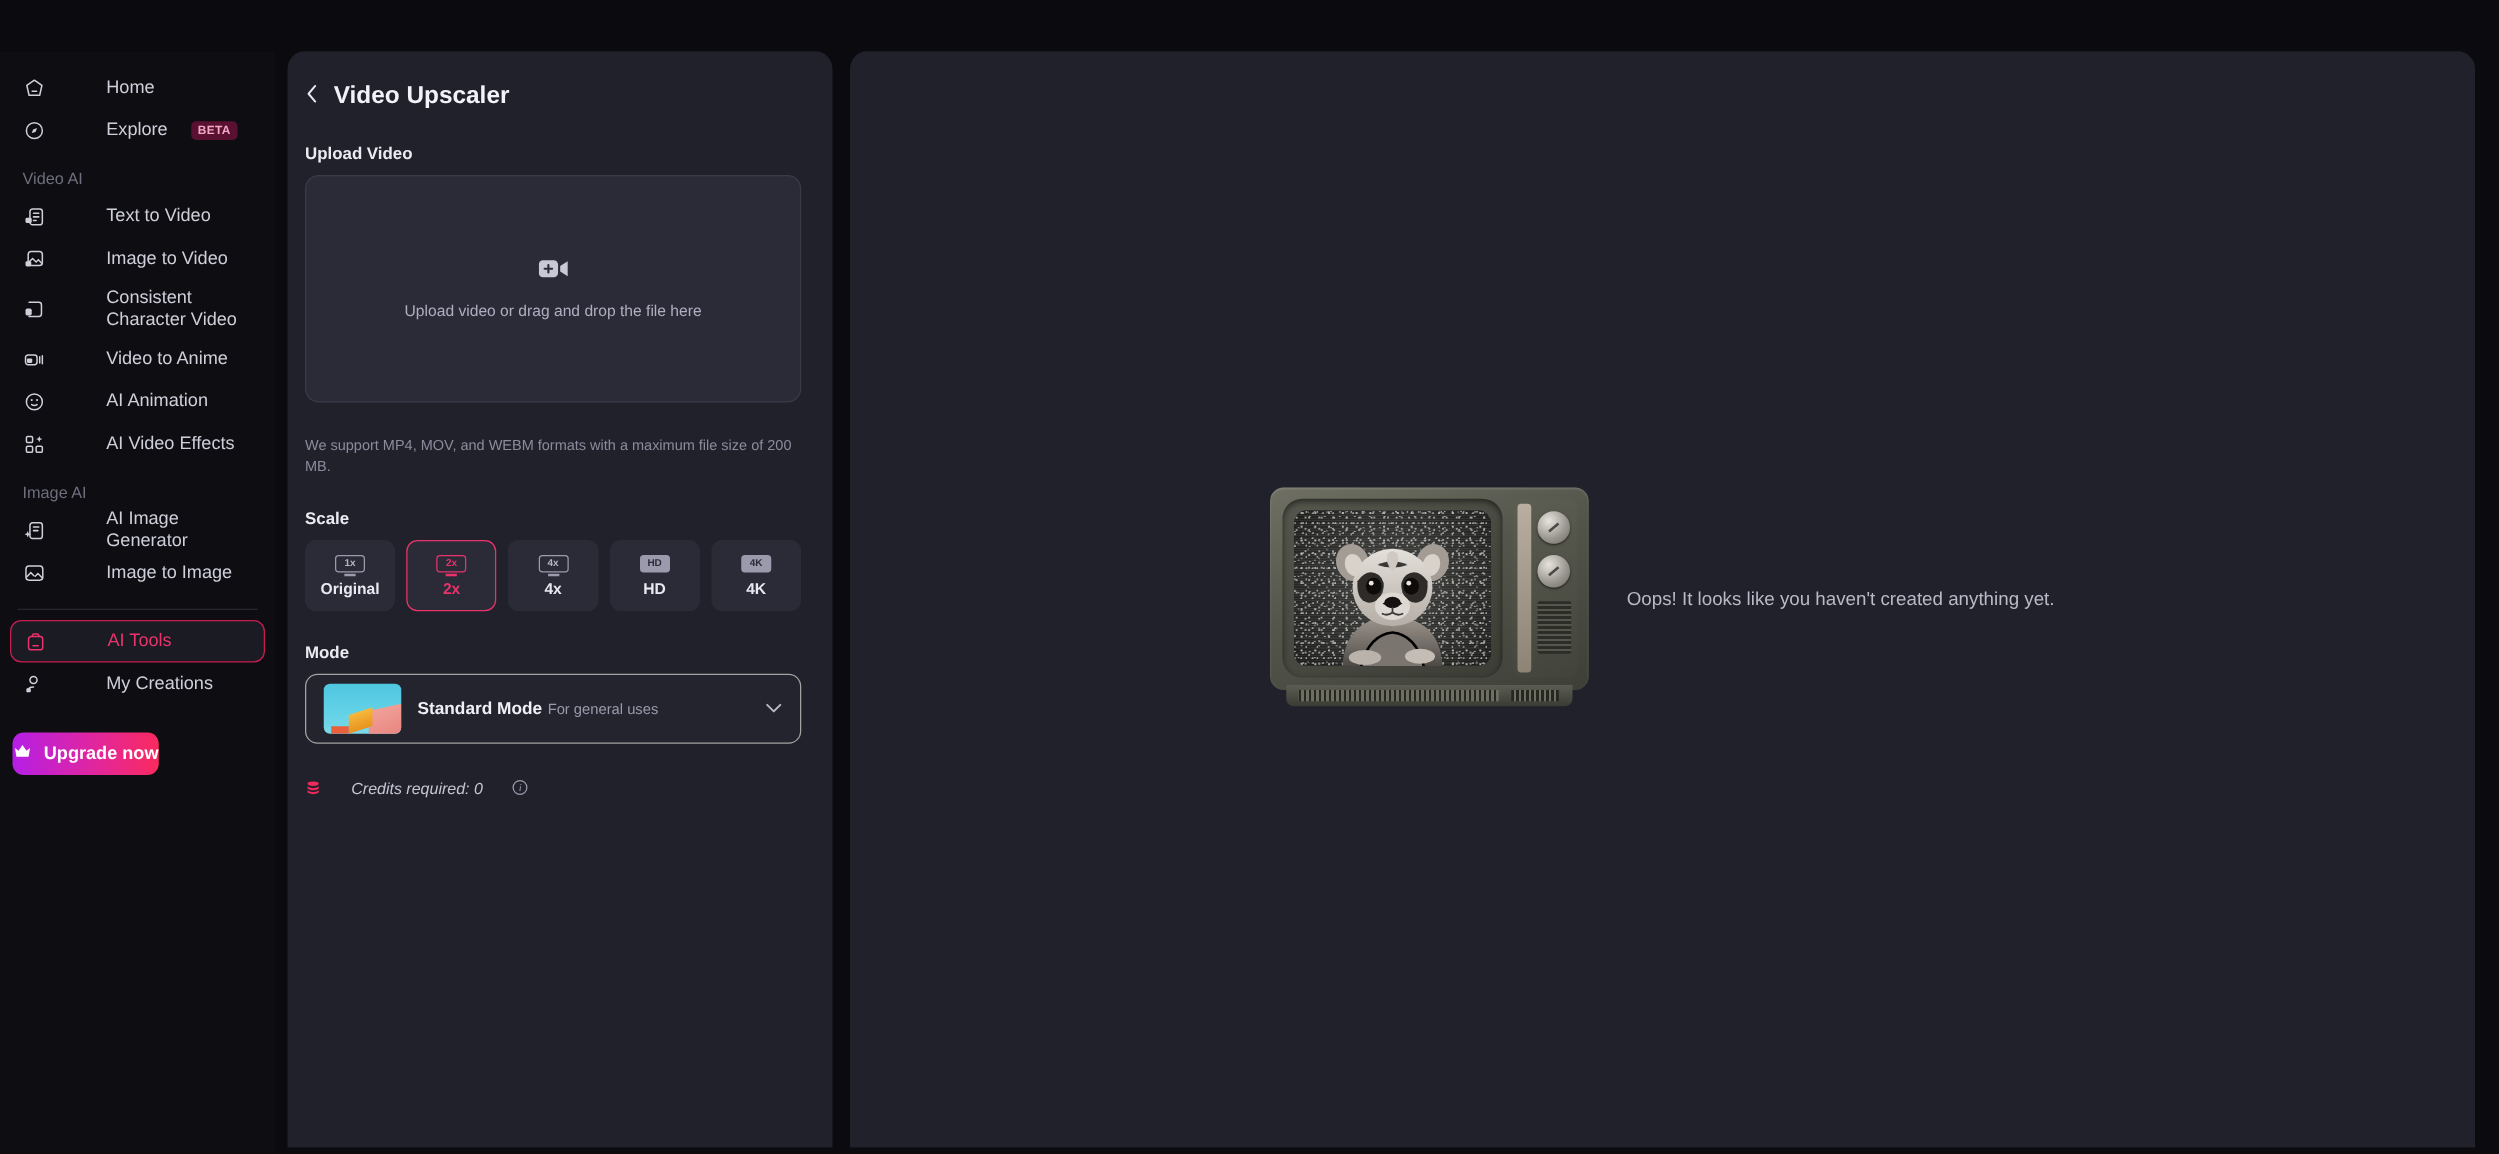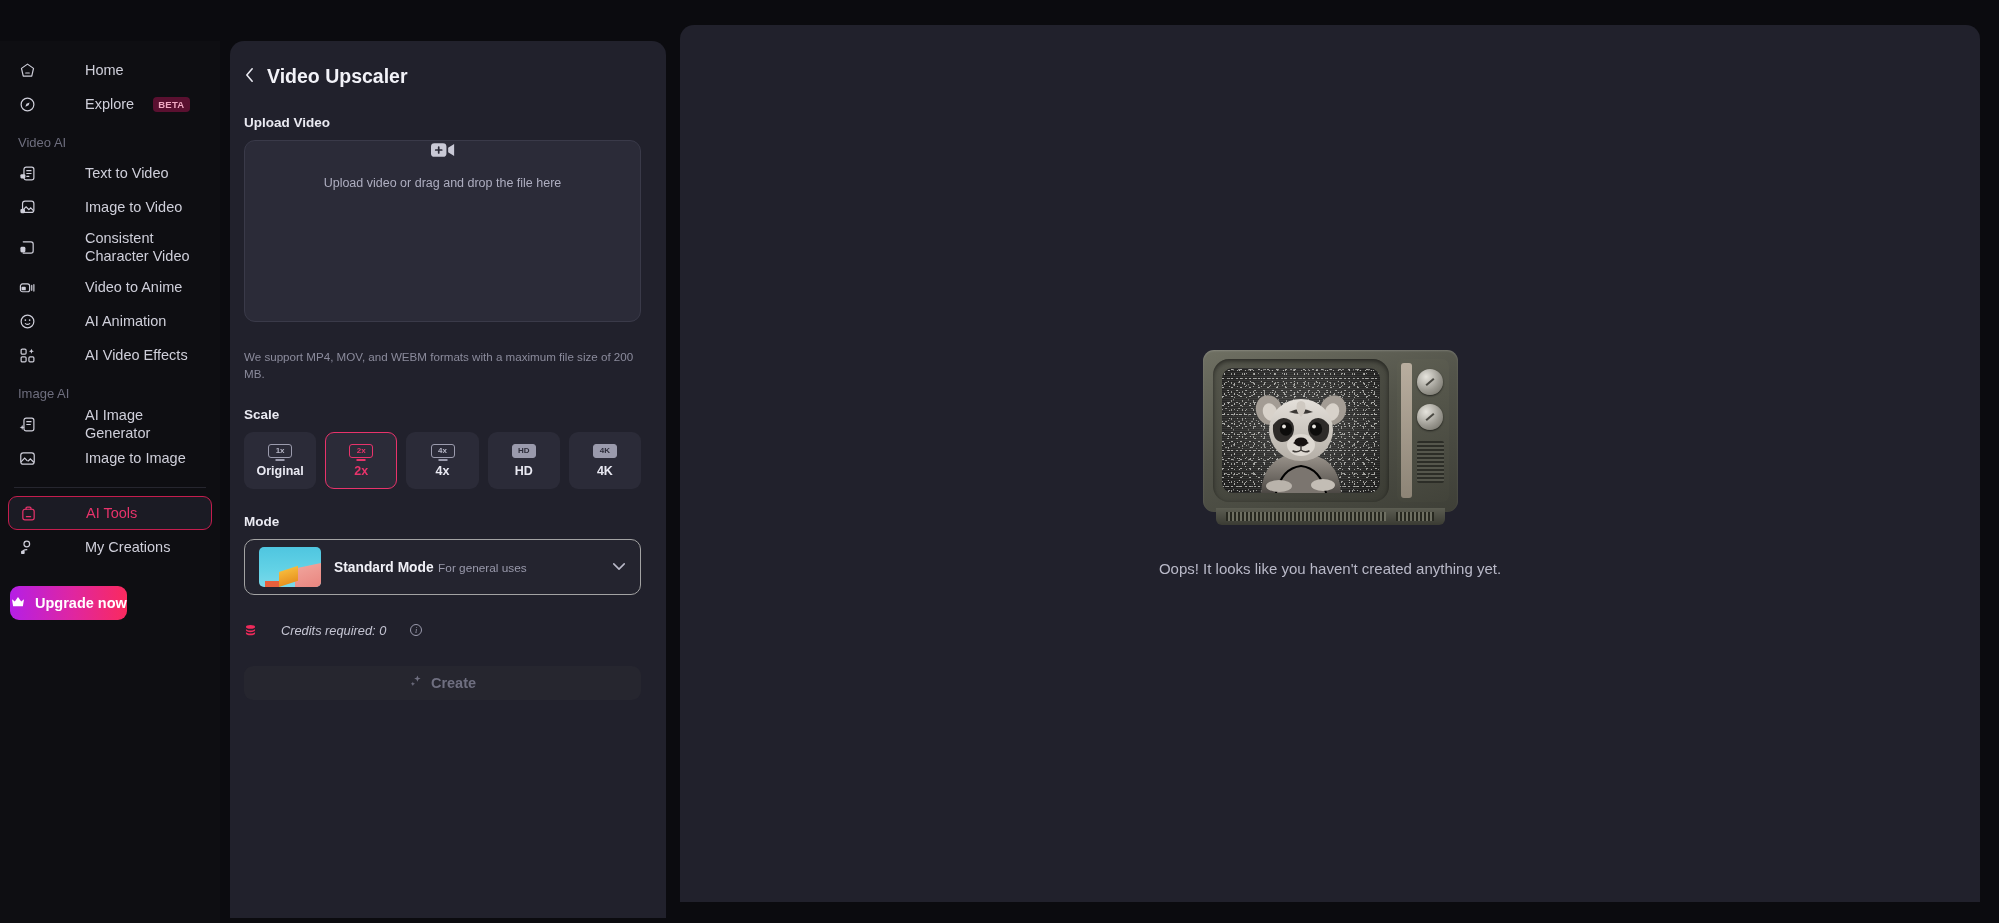--- a/index.html
+++ b/index.html
@@ -104,21 +104,21 @@
     color: #e7e7ef; font-size: 19px; line-height: 1; cursor: pointer;
     width: 12px;
   }
   .panel-title { font-size: 19.5px; font-weight: bold; color: #f2f2f8; }
   .section-label {
     font-size: 13.5px; font-weight: bold; color: #eaeaf2; margin-bottom: 10px;
   }
   .upload-box {
     height: 182px; border-radius: 11px;
     background: #2b2b38; border: 1px solid #3a3a49;
-    display: flex; flex-direction: column; align-items: center; 
+    display: flex; flex-direction: column; align-items: center; justify-content: center;
     gap: 13px; cursor: pointer;
   }
   .upload-icon { color: #c9c9d6; }
   .upload-text { font-size: 12.5px; color: #aeaec0; }
   .upload-hint {
     font-size: 11.6px; color: #8b8b9c; line-height: 1.45;
     margin-top: 27px; margin-bottom: 24px;
   }
 
   
@@ -200,24 +200,24 @@
   .create-btn {
     width: 100%; height: 34px; border-radius: 9px;
     background: #26262f; border: none;
     display: flex; align-items: center; justify-content: center; gap: 8px;
     color: #6f6f80; font-size: 14.5px; font-weight: bold;
     cursor: not-allowed; font-family: "Liberation Sans", sans-serif;
   }
 
   
   .canvas-panel {
-    position: absolute; left: 680px; top: 25px;
+    position: absolute; left: 680px; top: 41px;
     width: 1300px; height: 877px;
     background: #21212c; border-radius: 14px 14px 0 0;
-    display: flex; flex-direction: column;
+    display: flex; flex-direction: row;
     align-items: center; justify-content: center; gap: 30px;
   }
   .empty-text { font-size: 15px; color: #b9b9c8; }
 
   
   .tv { position: relative; width: 255px; height: 180px; }
   .tv-body {
     position: absolute; left: 0; top: 0; width: 255px; height: 162px;
     background: linear-gradient(160deg, #6f7063 0%, #53544a 45%, #3e3f37 100%);
     border-radius: 11px;
@@ -541,29 +541,20 @@
         <svg width="13" height="13" viewBox="0 0 20 20" fill="currentColor">
           <ellipse cx="10" cy="4.5" rx="7" ry="2.8"></ellipse>
           <path d="M3 7.2 v2.6 c0 1.55 3.13 2.8 7 2.8 s7-1.25 7-2.8 V7.2 c0 1.55 -3.13 2.8 -7 2.8 s-7-1.25-7-2.8 Z"></path>
           <path d="M3 12 v2.6 c0 1.55 3.13 2.8 7 2.8 s7-1.25 7-2.8 V12 c0 1.55 -3.13 2.8 -7 2.8 s-7-1.25-7-2.8 Z"></path>
         </svg>
       </span>
       <span>Credits required: 0</span>
       <span class="info-icon">i</span>
     </div>
 
-    <button class="create-btn">
-      <span>
-        <svg width="14" height="14" viewBox="0 0 20 20" fill="currentColor">
-          <path d="M12 2 l1.3 3.3 L16.6 6.6 l-3.3 1.3 L12 11.2 l-1.3-3.3 L7.4 6.6 l3.3-1.3 Z"></path>
-          <path d="M5.5 11 l0.9 2.2 2.2 0.9 -2.2 0.9 -0.9 2.2 -0.9-2.2 -2.2-0.9 2.2-0.9 Z"></path>
-        </svg>
-      </span>
-      <span>Create</span>
-    </button>
   </div>
 
   <div class="canvas-panel">
 
     <div class="tv">
       <div class="tv-body">
         <div class="tv-screen-bezel">
           <div class="tv-screen">
             <div class="static"></div>
             <svg class="raccoon" width="112" height="108" viewBox="0 0 112 108">

